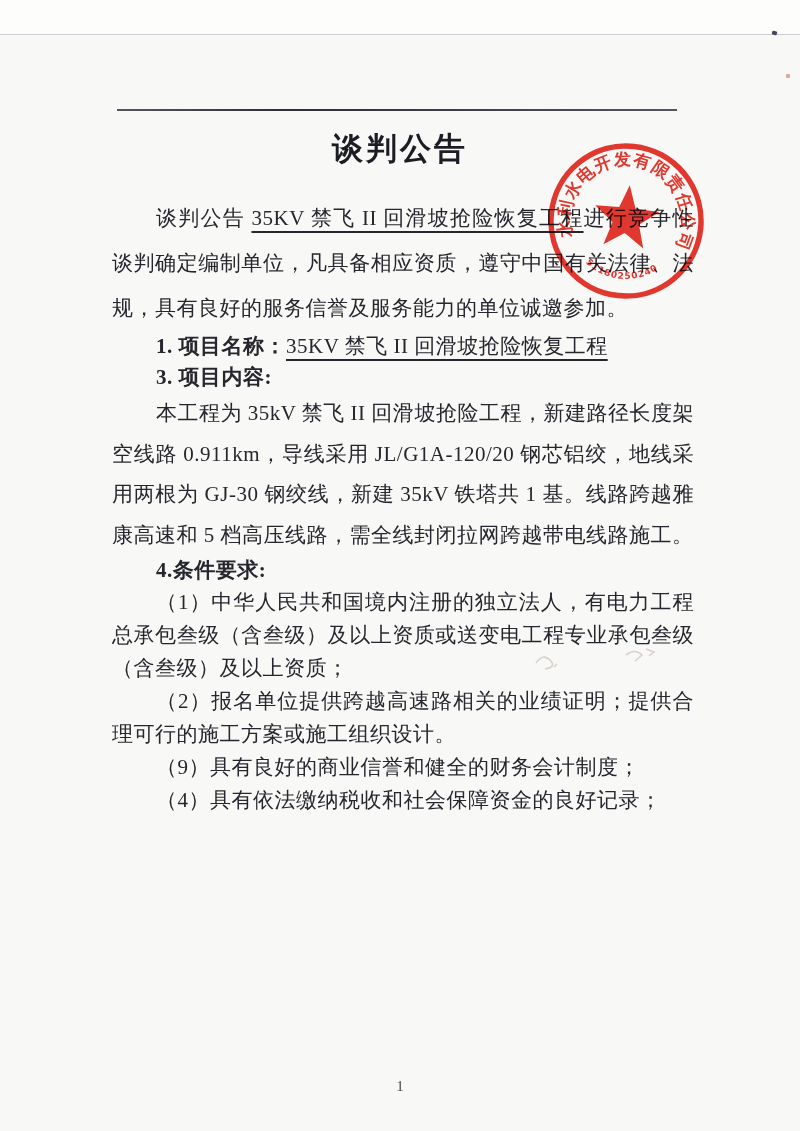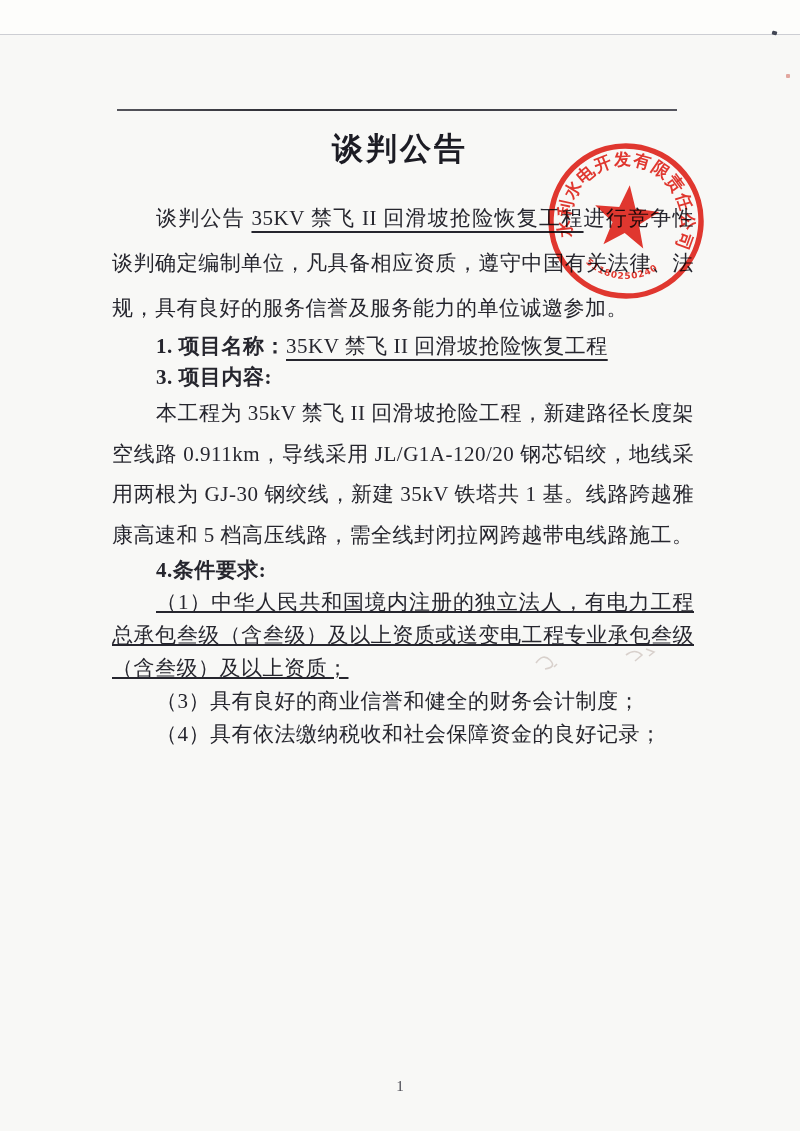--- a/index.html
+++ b/index.html
@@ -50,21 +50,21 @@
     text-underline-offset: 6px;
     text-decoration-thickness: 1.5px;
   }
   .item1 { margin-top: 7px; }
   .item2 { margin-top: 3px; }
   .para-content { margin-top: 5px; line-height: 40.5px; }
   .item3-label { margin-top: 4px; }
   .item3-body { margin-top: 6px; line-height: 42px; }
   .item4-label { margin-top: 6px; }
   .cond { line-height: 33px; margin-top: 3px; }
-  .cond-first { margin-top: 7px; text-decoration: underline; }
+  .cond-first { margin-top: 7px; }
   .page-number {
     position: absolute; top: 1078px; left: 0; width: 800px;
     text-align: center; font-size: 15px; color: #4a4a52;
   }
   .seal {
     position: absolute; top: 140px; left: 545px; width: 162px; height: 162px;
     mix-blend-mode: multiply;
     opacity: 0.92;
     transform: rotate(6deg);
   }
@@ -91,21 +91,22 @@
 
   <p class="item-line indent item2"><span class="bold">3. 项目内容:</span></p>
 
   <p class="para-content indent">本工程为 35kV 禁飞 II 回滑坡抢险工程，新建路径长度架空线路 0.911km，导线采用 JL/G1A-120/20 钢芯铝绞，地线采用两根为 GJ-30 钢绞线，新建 35kV 铁塔共 1 基。线路跨越雅康高速和 5 档高压线路，需全线封闭拉网跨越带电线路施工。</p>
 
 
 
   <p class="item-line indent item4-label bold">4.条件要求:</p>
 
   <p class="cond cond-first indent">（1）中华人民共和国境内注册的独立法人，有电力工程总承包叁级（含叁级）及以上资质或送变电工程专业承包叁级（含叁级）及以上资质；</p>
-  <p class="cond indent">（3）具有良好的商业信誉和健全的财务会计制度；</p>
+  <p class="cond indent">（2）报名单位提供跨越高速路相关的业绩证明；提供合理可行的施工方案或施工组织设计。</p>
+  <p class="cond indent">（9）具有良好的商业信誉和健全的财务会计制度；</p>
   <p class="cond indent">（4）具有依法缴纳税收和社会保障资金的良好记录；</p>
 </div>
 
 <svg class="pencil-marks" viewBox="0 0 135 34" xmlns="http://www.w3.org/2000/svg">
   <path d="M8,20 q7,-10 14,-3 t-5,9 M26,24 l3,-3" stroke="#b3a29b" stroke-width="1.6" fill="none"></path>
   <path d="M98,12 q9,-7 16,0 l-7,6 M118,6 l8,3 l-5,4" stroke="#b3a29b" stroke-width="1.6" fill="none"></path>
 </svg>
 
 <svg class="seal" viewBox="0 0 162 162" xmlns="http://www.w3.org/2000/svg">
   <defs>

